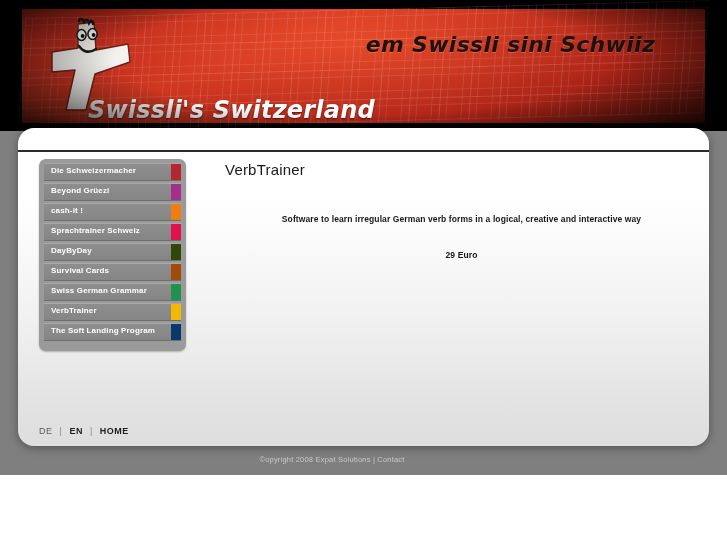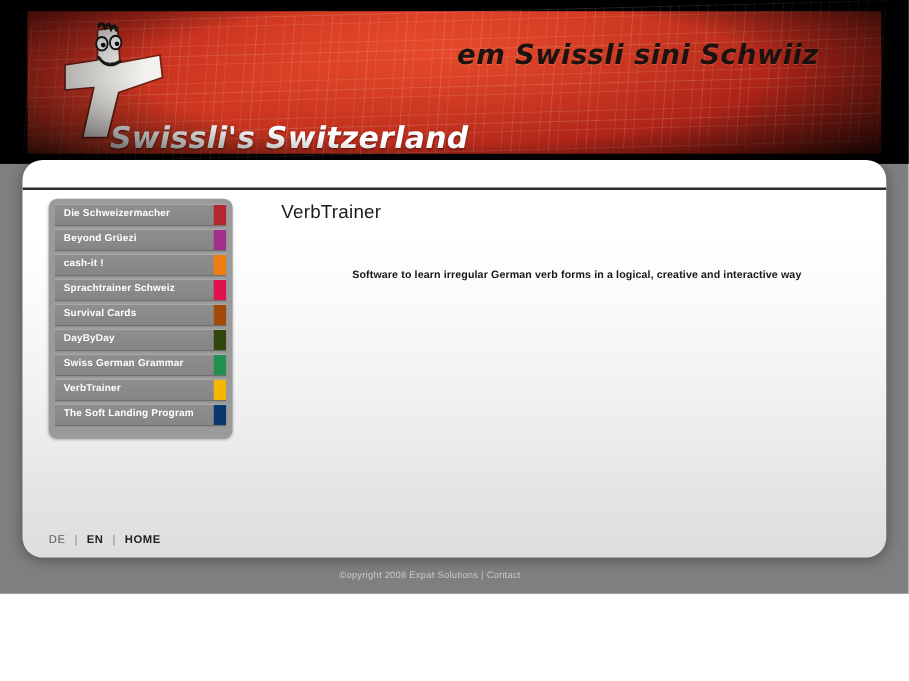--- a/index.html
+++ b/index.html
@@ -218,21 +218,21 @@
     margin-top: 32px;
   }
   #panel-footer .sep {
     color: #8a8a8a;
     margin: 0 4px;
   }
 
   
   #copyright {
     position: absolute;
-    left: 12px; top: 455px;
+    left: 0; top: 455px;
     width: 664px;
     text-align: center;
     font-size: 7.5px;
     color: #c9c9c9;
     letter-spacing: 0.2px;
   }
   #copyright .contact { cursor: pointer; }
 </style>
 </head>
 <body>
@@ -284,45 +284,46 @@
       </a>
       <a class="nav-item">
         <span class="nav-label">cash-it !</span>
         <span class="nav-swatch" style="background: rgb(240, 125, 16);"></span>
       </a>
       <a class="nav-item">
         <span class="nav-label">Sprachtrainer Schweiz</span>
         <span class="nav-swatch" style="background: rgb(224, 17, 76);"></span>
       </a>
       <a class="nav-item">
+        <span class="nav-label">DayByDay</span>
+        <span class="nav-swatch" style="background: rgb(49, 70, 13);"></span>
+      </a>
+      <a class="nav-item">
         <span class="nav-label">Survival Cards</span>
         <span class="nav-swatch" style="background: rgb(161, 74, 10);"></span>
-      </a>
-      <a class="nav-item">
-        <span class="nav-label">DayByDay</span>
-        <span class="nav-swatch" style="background: rgb(49, 70, 13);"></span>
       </a>
       <a class="nav-item">
         <span class="nav-label">Swiss German Grammar</span>
         <span class="nav-swatch" style="background: rgb(33, 145, 80);"></span>
       </a>
       <a class="nav-item">
         <span class="nav-label">VerbTrainer</span>
         <span class="nav-swatch" style="background: rgb(245, 184, 0);"></span>
       </a>
       <a class="nav-item">
         <span class="nav-label">The Soft Landing Program</span>
         <span class="nav-swatch" style="background: rgb(9, 56, 110);"></span>
       </a>
 
     </nav>
 
     <div id="content">
       <h1 id="content-title">VerbTrainer</h1>
       <p class="content-row" id="desc-row">Software to learn irregular German verb forms in a logical, creative and interactive way</p>
+      <p class="content-row" id="price-row">29 Euro</p>
     </div>
 
     <div id="panel-footer">
       <span class="lang">DE</span>
       <span class="sep">|</span>
       <span class="lang bold">EN</span>
       <span class="sep">|</span>
       <span class="lang bold">HOME</span>
     </div>
 

